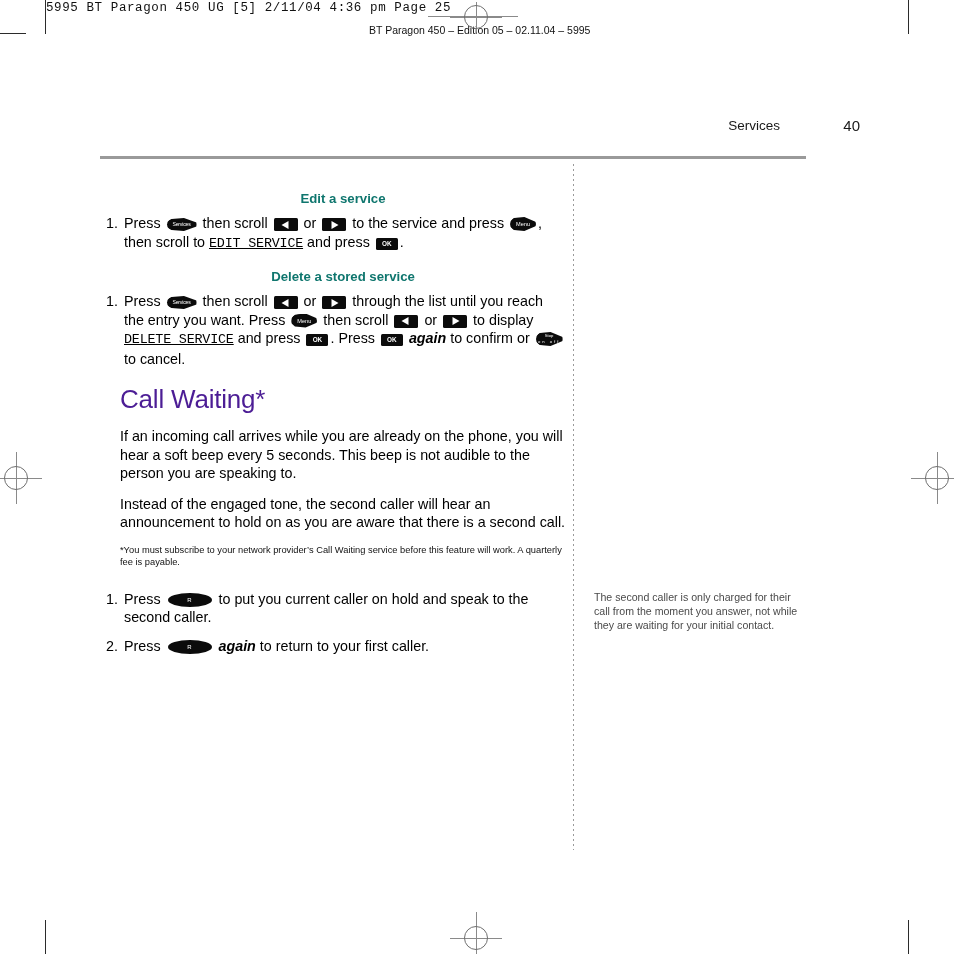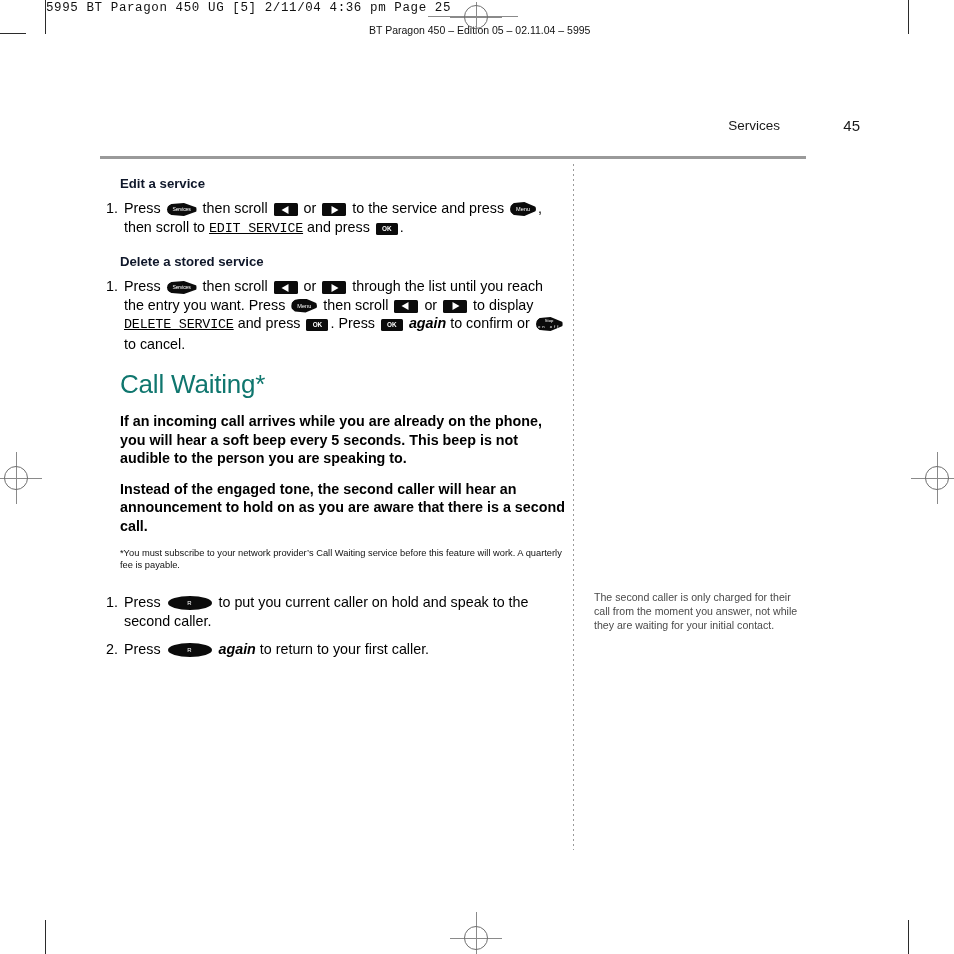--- a/index.html
+++ b/index.html
@@ -67,32 +67,32 @@
   .col-divider{
     position:absolute;left:573px;top:164px;width:1px;height:686px;
     background:repeating-linear-gradient(to bottom,#9a9a9a 0px,#9a9a9a 2px,transparent 2px,transparent 5px);
   }
 
   
   .maincol{
     position:absolute;left:106px;top:176px;width:460px;
   }
   h3.sub{
-    font-size:13.2px;font-weight:bold;margin:0 0 8px 14px;color:#0f172a;letter-spacing:0;
+    font-size:13.2px;font-weight:bold;margin:15px 0 8px 14px;color:#0f766e;letter-spacing:0;text-align:center;
   }
   h2.chapter{
-    font-size:26px;font-weight:400;margin:0 0 12px 14px;color:#0f766e;letter-spacing:-.2px;
+    font-size:26px;font-weight:400;margin:0 0 12px 14px;color:#4c1d95;letter-spacing:-.2px;
   }
   .step{
     display:flex;margin:0 0 3px 0;font-size:14.3px;line-height:18.5px;
   }
   .step .num{width:18px;flex:none;}
   .step .txt{flex:1;}
   .para{
-    margin:0 0 12px 14px;font-size:14.3px;line-height:18.5px;font-weight:bold;
+    margin:0 0 12px 14px;font-size:14.3px;line-height:18.5px;
   }
   .footnote{
     margin:6px 0 0 14px;font-size:9.3px;line-height:12px;color:#111;
   }
   .blk{margin-bottom:16px;}
   .lcd{
     font-family:"Liberation Mono","DejaVu Sans Mono",monospace;
     font-size:13.4px;letter-spacing:-.2px;text-decoration:underline;
   }
   .ital{font-style:italic;font-weight:bold;}
@@ -176,21 +176,21 @@
     <div class="circ"></div>
 </div>
 <div class="regmark reg-bottom">
   <div class="vline"></div>
     <div class="hline"></div>
     <div class="circ"></div>
 </div>
 
 <div class="page-header">
   <div class="hdr-section">Services</div>
-  <div class="hdr-pageno">45</div>
+  <div class="hdr-pageno">40</div>
 </div>
 <div class="hdr-rule"></div>
 
 <div class="col-divider"></div>
 
 <div class="maincol">
   <div id="sections-host">
       <div class="blk">
         <h3 class="sub">Edit a service</h3>
         <div class="step">

